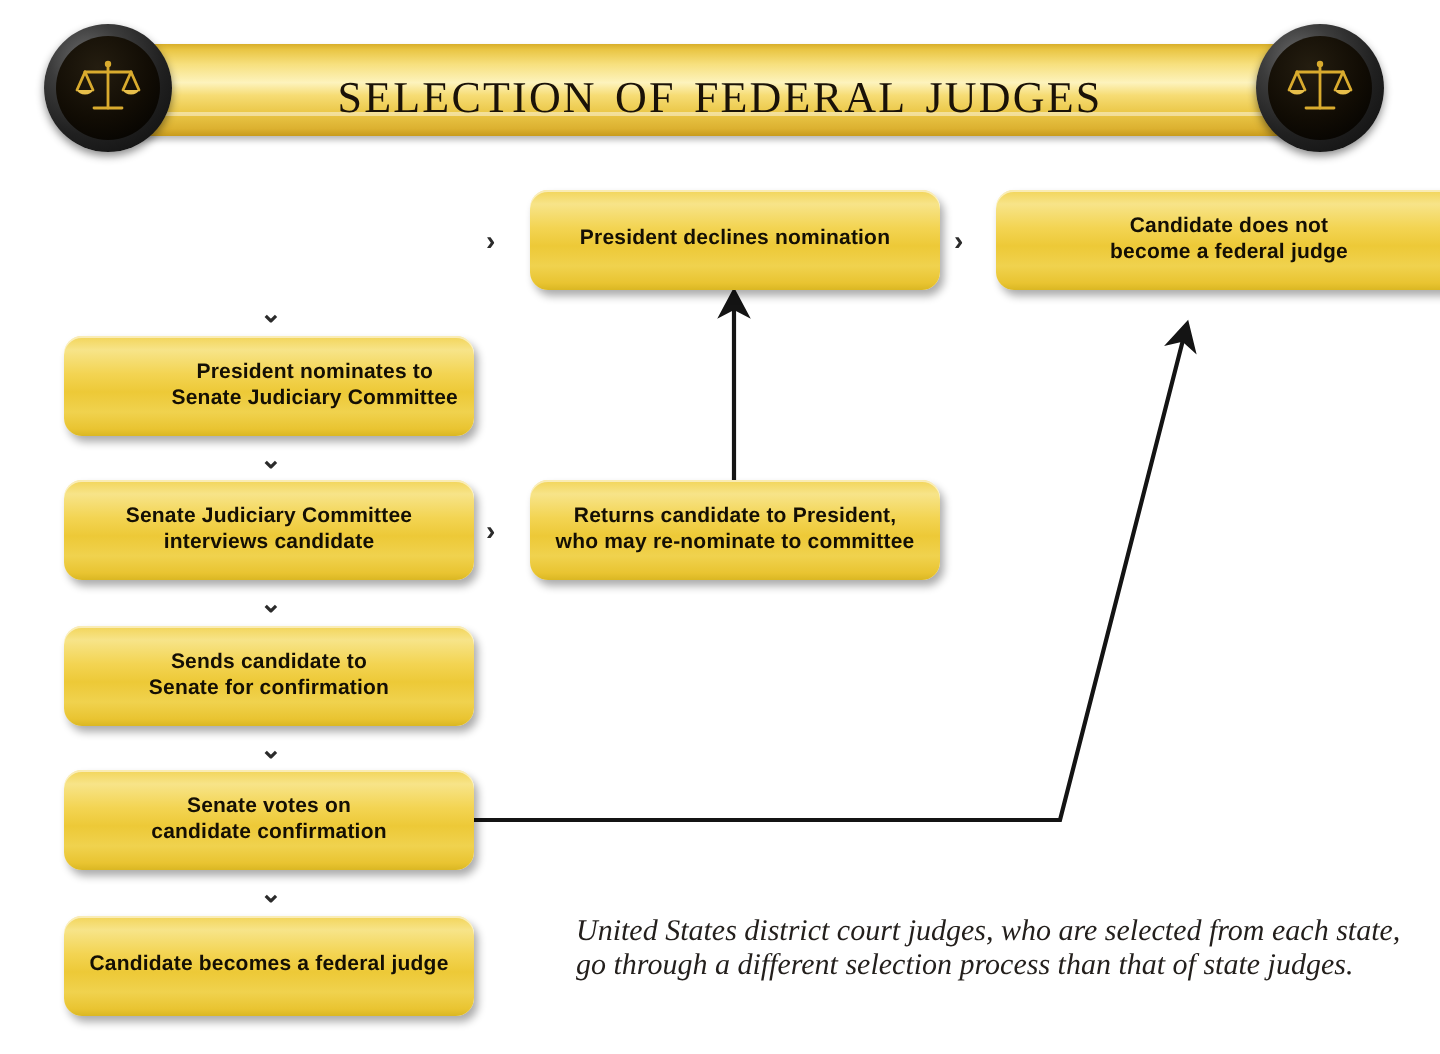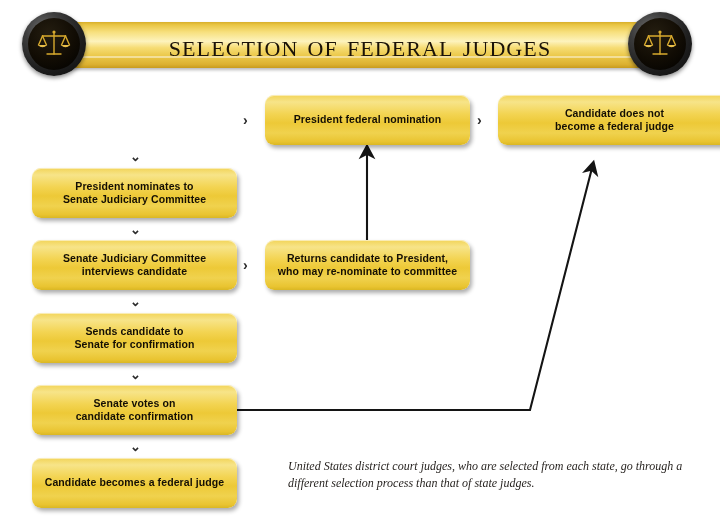--- a/index.html
+++ b/index.html
@@ -156,21 +156,21 @@
   #logo .pedia  { color: #e3a72c; }
 
   
   #footnote {
     position: absolute;
     left: 288px;
     top: 458px;
     width: 420px;
     font-family: "Liberation Serif", serif;
     font-style: italic;
-    font-size: 12px;
+    font-size: 15px;
     line-height: 17px;
     color: #231f1c;
   }
 </style>
 </head>
 <body>
 
 <div id="canvas">
 
   <div id="header-banner"></div>
@@ -220,38 +220,38 @@
       <marker id="ah" markerWidth="9" markerHeight="9" refX="4" refY="4.5" orient="auto" markerUnits="strokeWidth">
         <path d="M0.5,0.5 L8,4.5 L0.5,8.5 L2.6,4.5 Z" fill="#141414"></path>
       </marker>
     </defs>
 
     <line x1="367" y1="243" x2="367" y2="152" stroke="#141414" stroke-width="2.1" marker-end="url(#ah)"></line>
 
     <polyline points="237,410 530,410 592,168" fill="none" stroke="#141414" stroke-width="2.1" marker-end="url(#ah)"></polyline>
   </svg>
 
-  <div class="node" style="left:32px; top:168px; width:205px; height:50px;">
+  <div class="node" style="left:32px; top:168px; width:205px; height:50px;justify-content:flex-end;">
     <div class="label">President nominates to<br>Senate Judiciary Committee</div>
   </div>
   <div class="node" style="left:32px; top:240px; width:205px; height:50px;">
     <div class="label">Senate Judiciary Committee<br>interviews candidate</div>
   </div>
   <div class="node" style="left:32px; top:313px; width:205px; height:50px;">
     <div class="label">Sends candidate to<br>Senate for confirmation</div>
   </div>
   <div class="node" style="left:32px; top:385px; width:205px; height:50px;">
     <div class="label">Senate votes on<br>candidate confirmation</div>
   </div>
   <div class="node" style="left:32px; top:458px; width:205px; height:50px;">
     <div class="label">Candidate becomes a federal judge</div>
   </div>
 
   <div class="node" style="left:265px; top:95px; width:205px; height:50px;">
-    <div class="label">President federal nomination</div>
+    <div class="label">President declines nomination</div>
   </div>
   <div class="node" style="left:265px; top:240px; width:205px; height:50px;">
     <div class="label">Returns candidate to President,<br>who may re-nominate to committee</div>
   </div>
 
   <div class="node" style="left:498px; top:95px; width:233px; height:50px;">
     <div class="label">Candidate does not<br>become a federal judge</div>
   </div>
 
   <div class="chev-down" style="left:130px; top:150px;">⌄</div>

